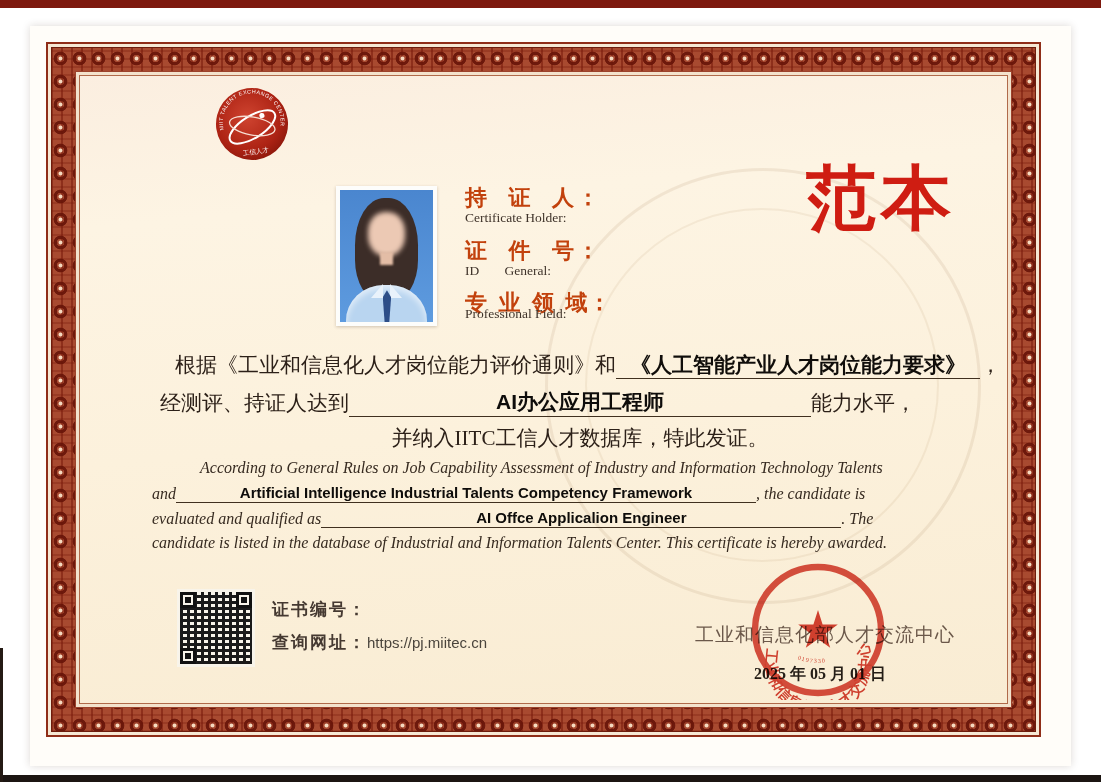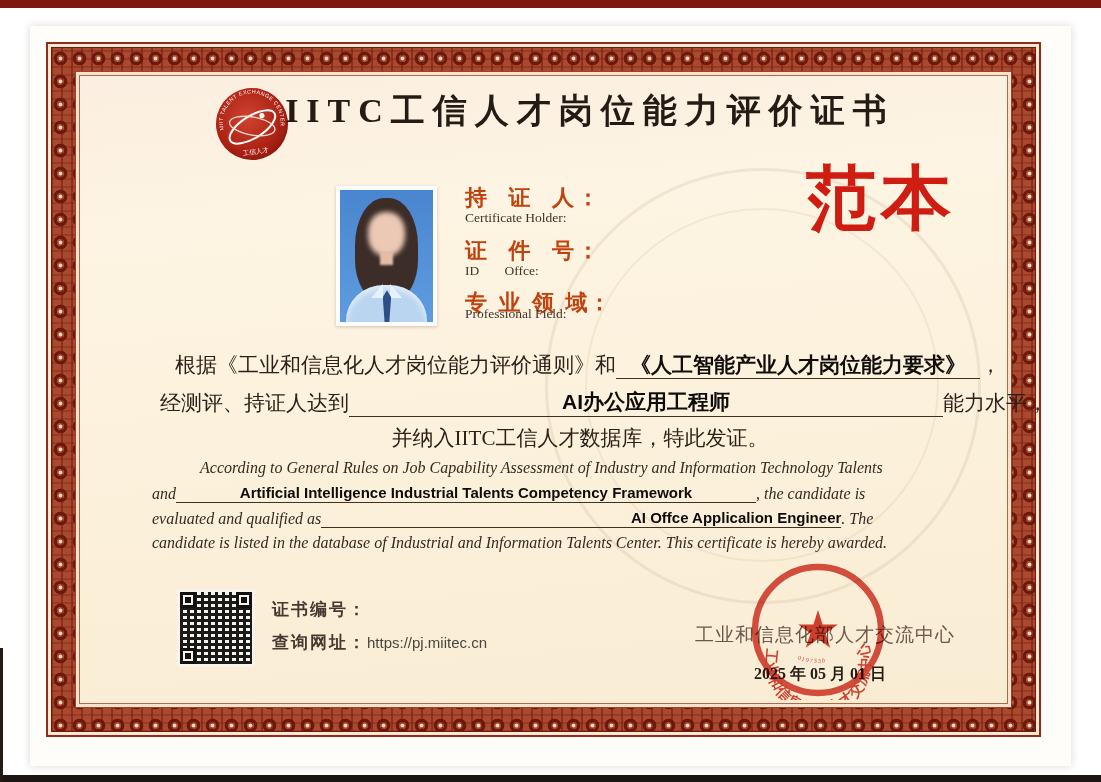--- a/index.html
+++ b/index.html
@@ -117,58 +117,57 @@
       <circle cx="51" cy="33" r="2.6" fill="#ffffff"></circle>
     </g>
     <text font-size="5.3" fill="#ffffff" letter-spacing="0.6" font-family="Liberation Sans, sans-serif">
       <textPath href="#logoArcTop" startOffset="4">MIIT TALENT EXCHANGE CENTER</textPath>
     </text>
     <text x="40" y="70" text-anchor="middle" font-size="6.5" fill="#ffffff">工信人才</text>
   </svg>
 </div>
 
 <div class="abs header-text">
-  <div class="cert-title">IITC工信人才岗位能力评价证书</div>
 </div>
 
 <div class="abs specimen">范本</div>
 
 <div class="abs photo-frame">
   <div class="photo">
     <div class="hair"></div>
     <div class="face"></div>
     <div class="neck"></div>
     <div class="shirt"></div>
     <div class="collar-l"></div>
     <div class="collar-r"></div>
     <div class="tie"></div>
   </div>
 </div>
 
 <div class="abs zh-label" style="left:465px;top:183px;">持 证 人：</div>
 <div class="abs en-label" style="left:465px;top:210px;">Certificate Holder:</div>
 <div class="abs zh-label" style="left:465px;top:236px;">证 件 号：</div>
-<div class="abs en-label wide" style="left:465px;top:263px;">ID Offce:</div>
+<div class="abs en-label wide" style="left:465px;top:263px;">ID General:</div>
 <div class="abs zh-label tight" style="left:465px;top:288px;">专 业 领 域：</div>
 <div class="abs en-label" style="left:465px;top:306px;">Professional Field:</div>
 
 <div class="abs zh-line" style="top:351px;padding-left:15px;">
   <span>根据《工业和信息化人才岗位能力评价通则》和</span><span class="ul-val">《人工智能产业人才岗位能力要求》</span><span>，</span>
 </div>
 <div class="abs zh-line" style="top:388px;">
-  <span>经测评、持证人达到</span><span class="ul-box" style="width:594px;"><span class="sans-bold" style="font-size:21px;">AI办公应用工程师</span></span><span>能力水平，</span>
+  <span>经测评、持证人达到</span><span class="ul-box" style="width:462px;"><span class="sans-bold" style="font-size:21px;">AI办公应用工程师</span></span><span>能力水平，</span>
 </div>
 <div class="abs zh-line" style="top:424px;text-align:center;">并纳入IITC工信人才数据库，特此发证。</div>
 
 <div class="abs en-line" style="top:459px;padding-left:48px;">According to General Rules on Job Capability Assessment of Industry and Information Technology Talents</div>
 <div class="abs en-line" style="top:484px;">
   <span>and</span><span class="ul-box" style="width:580px;"><span class="sans-bold">Artificial Intelligence Industrial Talents Competency Framework</span></span><span>, the candidate is</span>
 </div>
 <div class="abs en-line" style="top:509px;">
-  <span>evaluated and qualified as</span><span class="ul-box" style="width:520px;text-align:right;"><span class="sans-bold">AI Offce Applicalion Engineer</span></span><span>. The</span>
+  <span>evaluated and qualified as</span><span class="ul-box" style="width:520px;"><span class="sans-bold">AI Offce Applicalion Engineer</span></span><span>. The</span>
 </div>
 <div class="abs en-line" style="top:534px;">candidate is listed in the database of Industrial and Information Talents Center. This certificate is hereby awarded.</div>
 
 <div class="abs qr">
   <div class="qr-noise"></div>
   <div class="finder f-tl"></div>
   <div class="finder f-tr"></div>
   <div class="finder f-bl"></div>
 </div>
 

